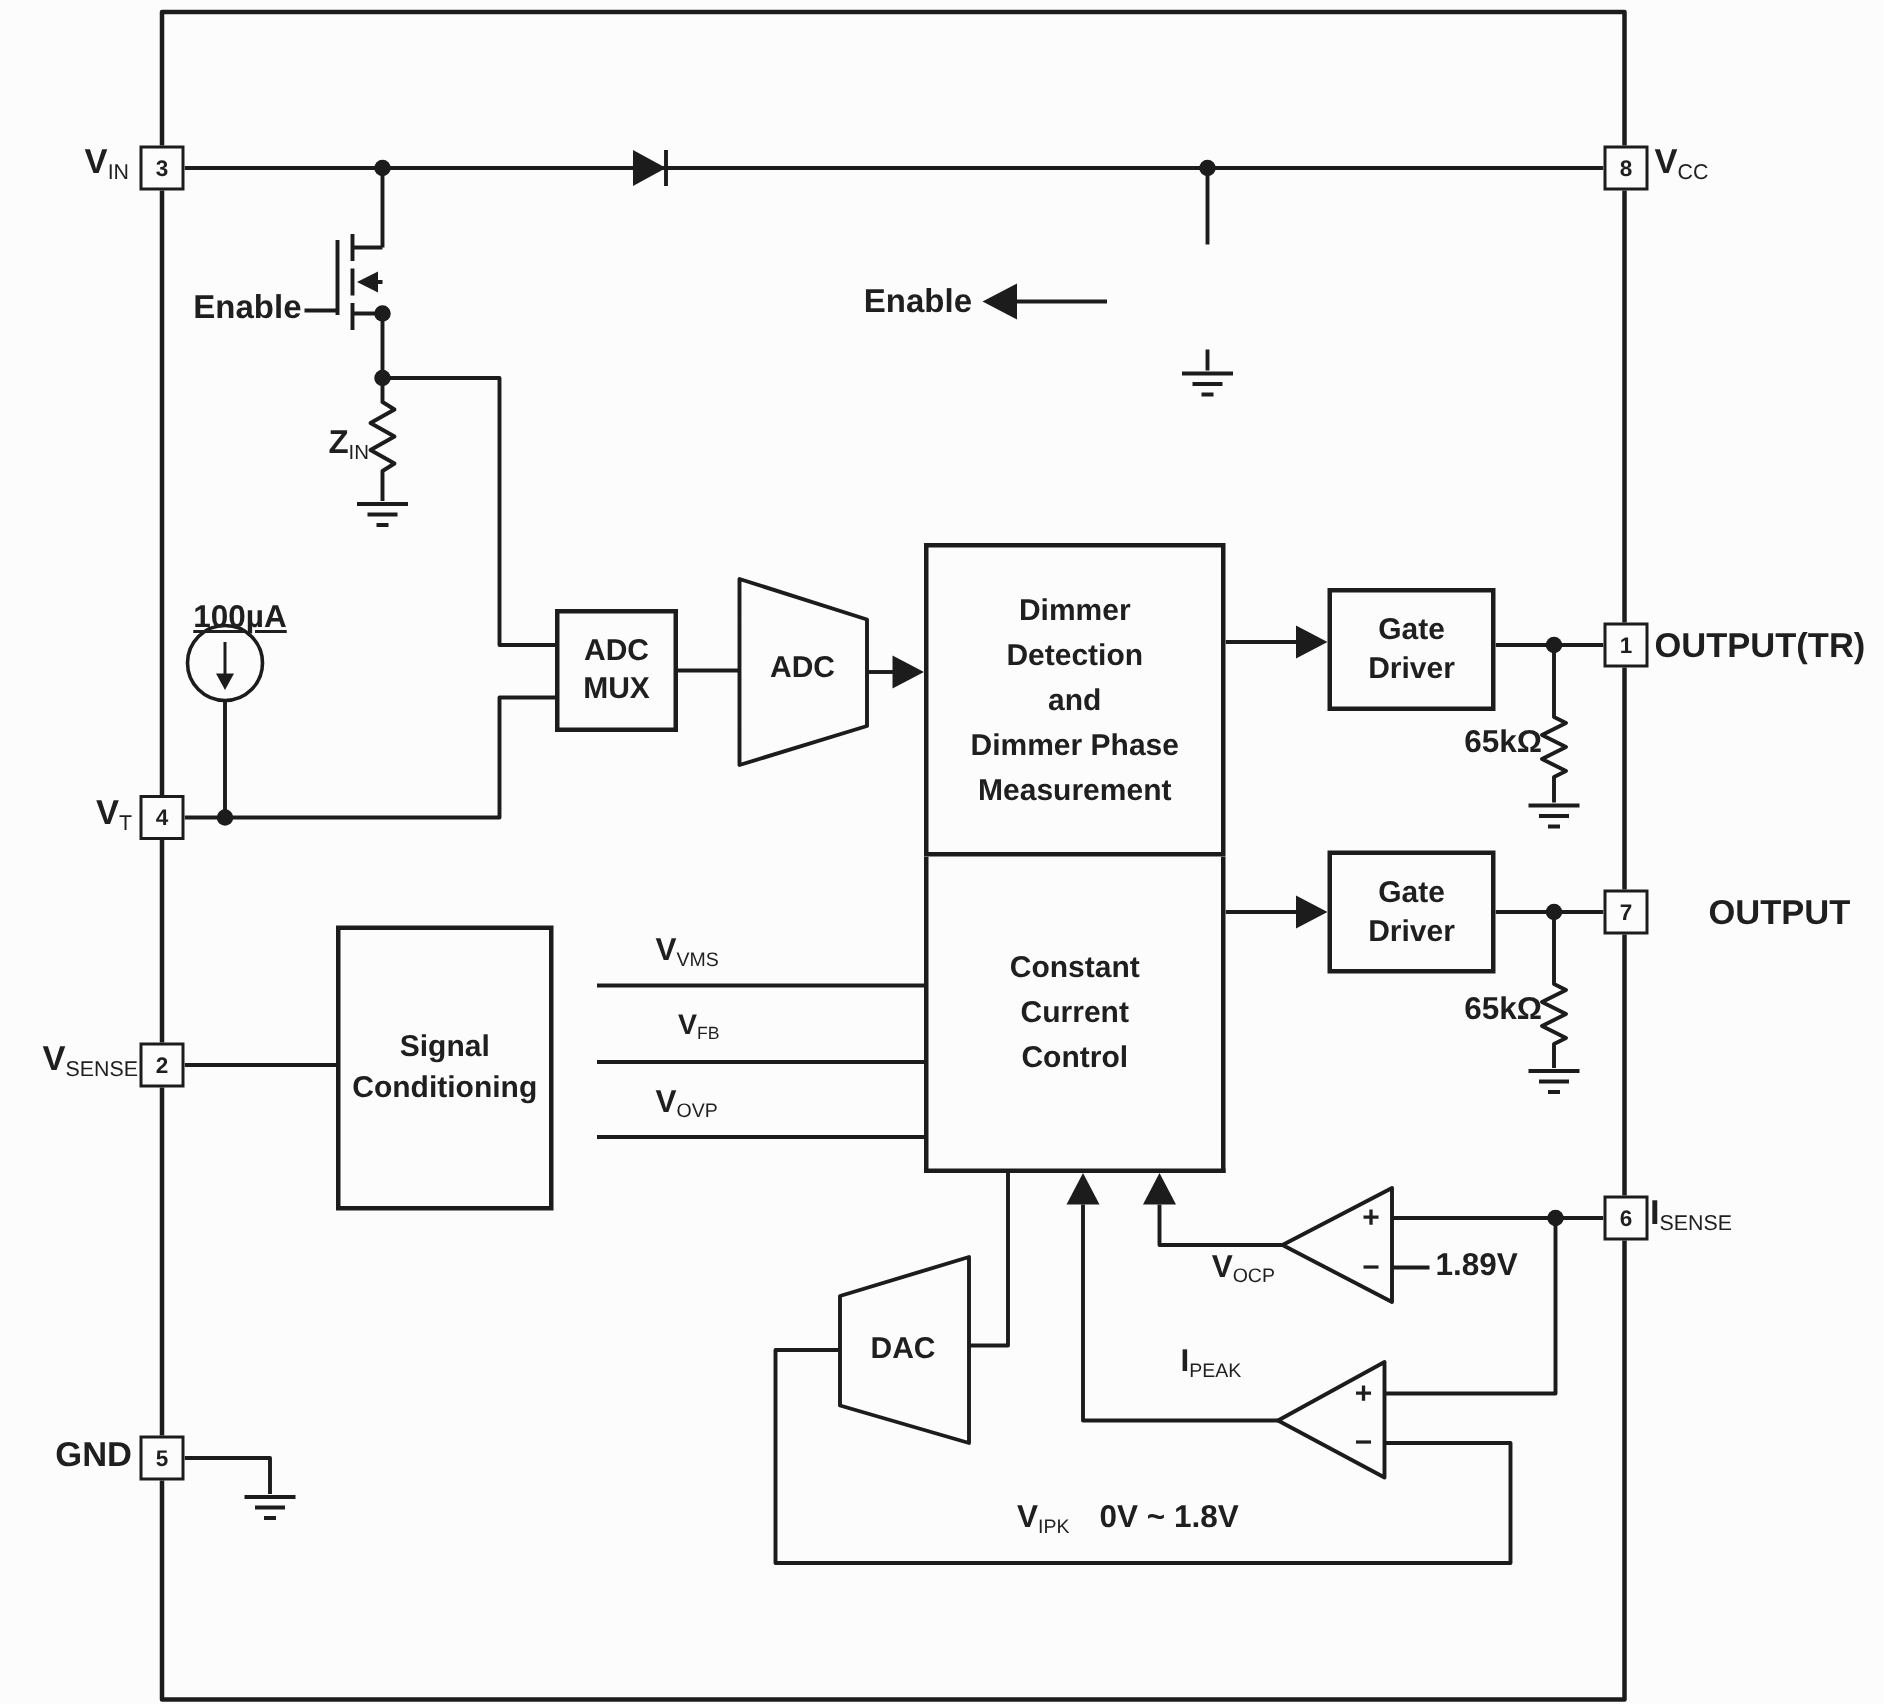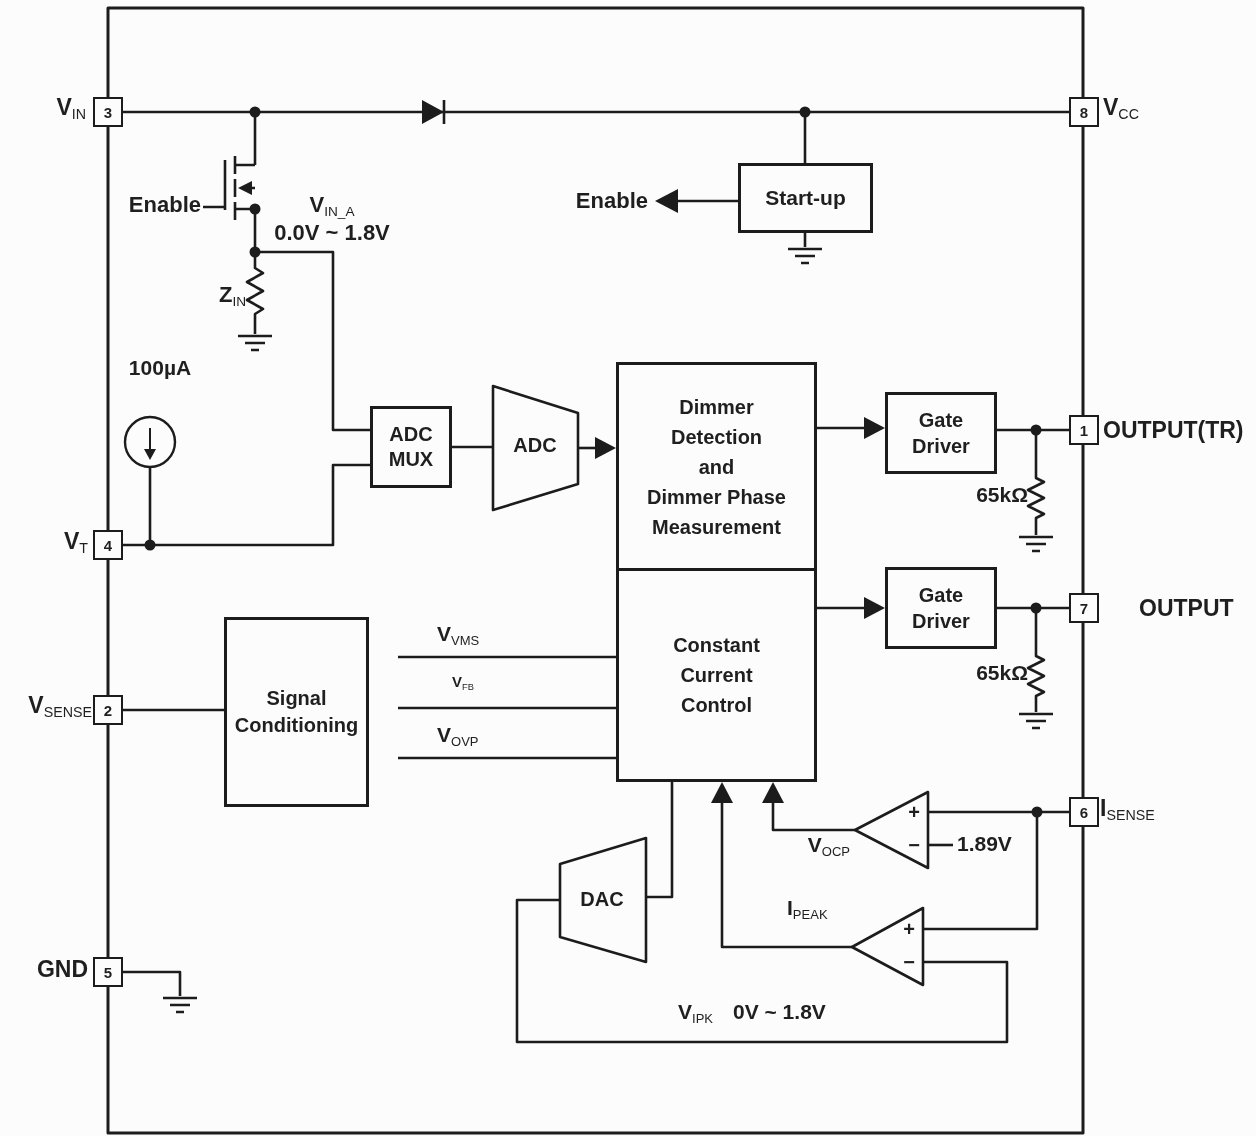--- a/index.html
+++ b/index.html
@@ -134,23 +134,20 @@
         <circle cx="255" cy="209" r="5.5"></circle>
         <circle cx="255" cy="252" r="5.5"></circle>
         <circle cx="150" cy="545" r="5.5"></circle>
         <circle cx="1036" cy="430" r="5.5"></circle>
         <circle cx="1036" cy="608" r="5.5"></circle>
         <circle cx="1037" cy="812" r="5.5"></circle>
       </g>
     </g>
   </svg>
 
-  <div class="box" style="left:738px;top:163px;width:135px;height:70px;font-size:21px;">
-    <span>Start-up</span>
-  </div>
 
   <div class="box" style="left:370px;top:406px;width:82px;height:82px;font-size:20px;line-height:25px;">
     <span>ADC</span>
     <span>MUX</span>
   </div>
 
   <div class="shape-text" style="left:495px;top:434px;width:80px;">ADC</div>
 
   <div class="box no-top" style="left:616px;top:571px;width:201px;height:211px;font-size:20px;line-height:30px;">
     <span>Constant</span>
@@ -211,29 +208,25 @@
   <div class="label pinlabel" style="right:1170px;top:94px;"><span>V</span><sub>IN</sub></div>
   <div class="label pinlabel" style="left:1103px;top:94px;"><span>V</span><sub>CC</sub></div>
   <div class="label pinlabel" style="left:1103px;top:417px;"><span>OUTPUT(TR)</span></div>
   <div class="label pinlabel" style="left:1103px;top:595px;margin-left:36px;"><span>OUTPUT</span></div>
   <div class="label pinlabel" style="left:1100px;top:795px;"><span>I</span><sub>SENSE</sub></div>
   <div class="label pinlabel" style="right:1164px;top:692px;"><span>V</span><sub>SENSE</sub></div>
   <div class="label pinlabel" style="right:1168px;top:528px;"><span>V</span><sub>T</sub></div>
   <div class="label pinlabel" style="right:1168px;top:956px;"><span>GND</span></div>
 
   <div class="label" style="right:1055px;top:192px;">Enable</div>
-  <div class="label center" style="left:262px;top:192px;width:140px;">
-    <div><span>V</span><sub>IN_A</sub></div>
-    <div>0.0V ~ 1.8V</div>
-  </div>
   <div class="label" style="right:1010px;top:282px;"><span>Z</span><sub>IN</sub></div>
-  <div class="label center" style="left:118px;top:356px;width:84px;font-size:21px;">100µA</div>
+  <div class="label center" style="left:118px;top:400px;width:84px;font-size:21px;text-decoration:underline;">100µA</div>
   <div class="label" style="right:608px;top:188px;">Enable</div>
   <div class="label" style="left:437px;top:622px;font-size:21px;"><span>V</span><sub>VMS</sub></div>
-  <div class="label" style="left:452px;top:673px;font-size:15px;"><span>V</span><sub>FB</sub></div>
+  <div class="label" style="left:452px;top:673px;font-size:19px;"><span>V</span><sub>FB</sub></div>
   <div class="label" style="left:437px;top:723px;font-size:21px;"><span>V</span><sub>OVP</sub></div>
   <div class="label" style="right:406px;top:833px;font-size:21px;"><span>V</span><sub>OCP</sub></div>
   <div class="label" style="left:957px;top:832px;font-size:21px;">1.89V</div>
   <div class="label" style="left:787px;top:896px;font-size:21px;"><span>I</span><sub>PEAK</sub></div>
   <div class="label" style="left:678px;top:1000px;font-size:21px;">
     <span>V</span><sub>IPK</sub><span class="range">0V ~ 1.8V</span>
   </div>
   <div class="label" style="right:228px;top:483px;font-size:21px;">65kΩ</div>
   <div class="label" style="right:228px;top:661px;font-size:21px;">65kΩ</div>
 

